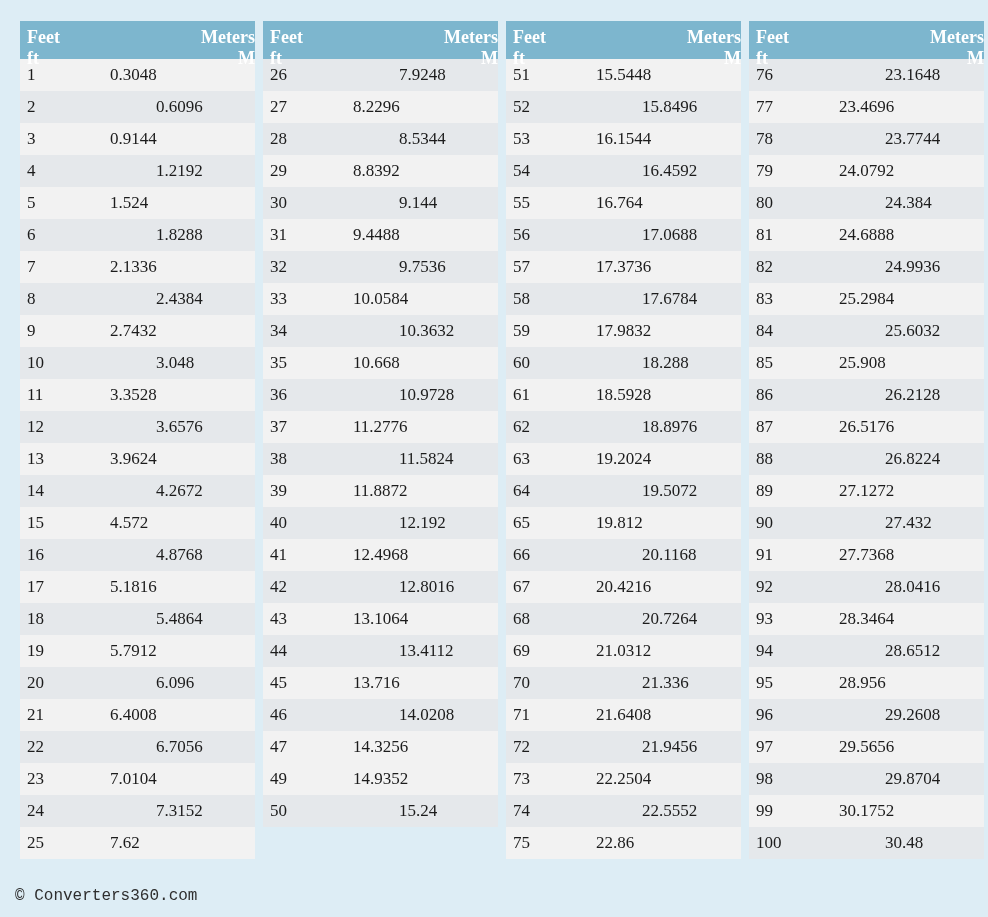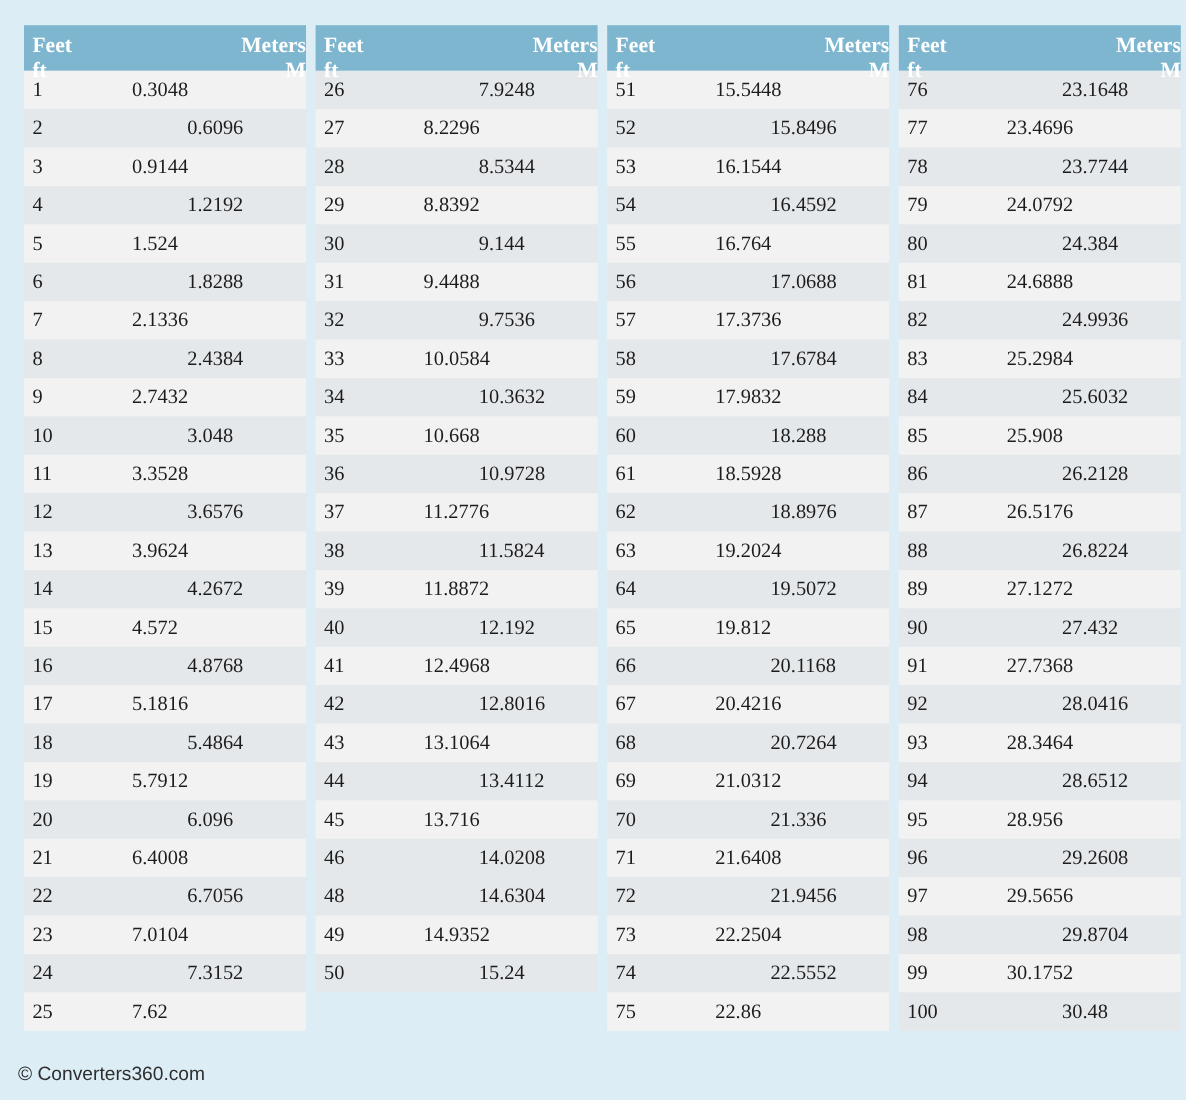--- a/index.html
+++ b/index.html
@@ -60,21 +60,21 @@
     width: 90px;
     padding-left: 7px;
   }
   .trow .meters {
     flex: 1;
   }
   .footer {
     position: absolute;
     left: 15px;
     top: 887px;
-    font-family: Liberation Sans, sans-serif;
+    font-family: Liberation Mono, monospace;
     font-size: 16px;
     color: #2e2e2e;
   }
 </style>
 </head>
 <body>
 
 <div class="tables-wrap">
   <div class="conv-table">
     <div class="thead">
@@ -280,23 +280,23 @@
     <div class="meters">13.4112</div>
   </div>
         <div class="trow light">
     <div class="feet">45</div>
     <div class="meters">13.716</div>
   </div>
         <div class="trow dark">
     <div class="feet">46</div>
     <div class="meters">14.0208</div>
   </div>
-        <div class="trow dark">
-    <div class="feet">48</div>
-    <div class="meters">14.6304</div>
+        <div class="trow light">
+    <div class="feet">47</div>
+    <div class="meters">14.3256</div>
   </div>
         <div class="trow light">
     <div class="feet">49</div>
     <div class="meters">14.9352</div>
   </div>
         <div class="trow dark">
     <div class="feet">50</div>
     <div class="meters">15.24</div>
   </div>
       </div>

